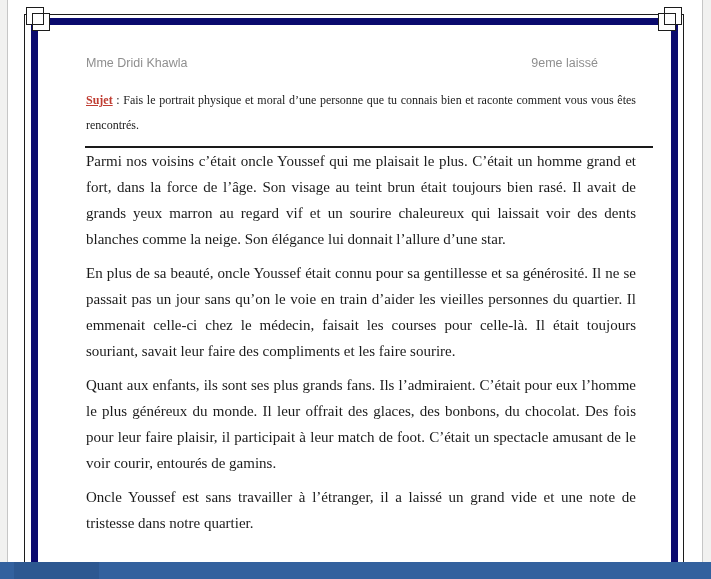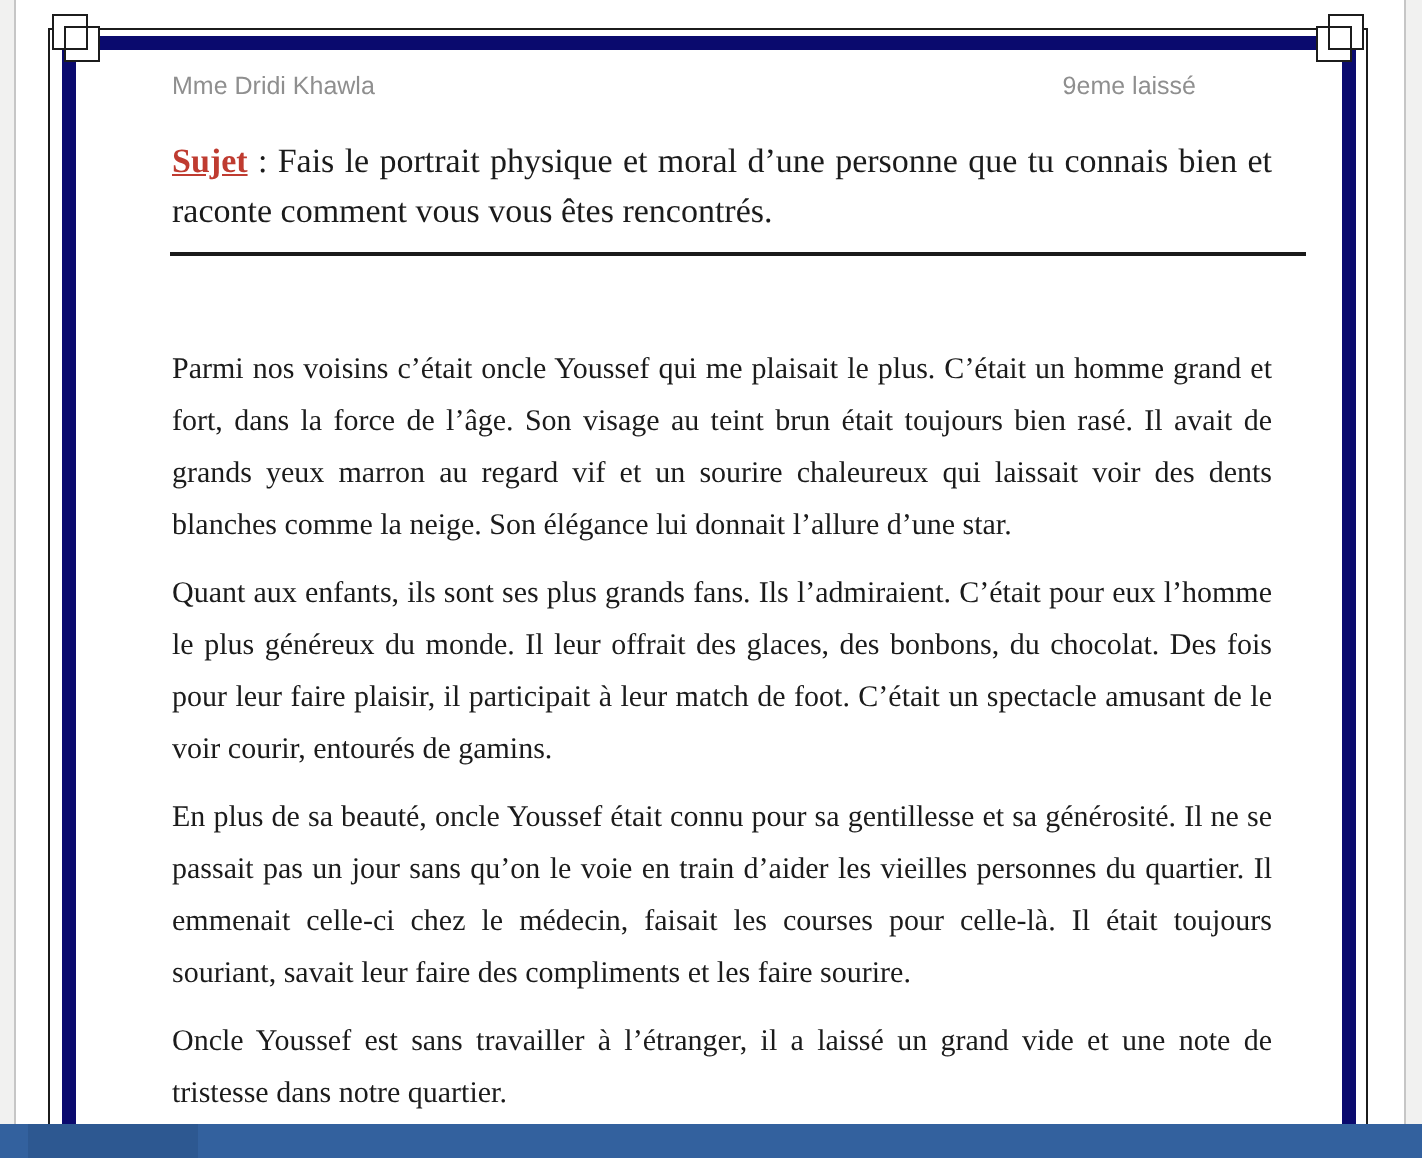--- a/index.html
+++ b/index.html
@@ -63,47 +63,48 @@
     width: 550px;
     color: #1b1b1b;
   }
   .doc-header {
     display: flex;
     justify-content: space-between;
     font-family: "Liberation Sans", sans-serif;
     font-size: 12.5px;
     color: #8f8f8f;
     height: 18px;
+    margin-top: 20px;
   }
   .doc-header .right { padding-right: 38px; }
 
   .subject {
     margin: 14px 0 0 0;
-    font-size: 17px;
+    font-size: 12px;
     line-height: 25px;
     text-align: justify;
   }
   .subject-label {
     color: #bf3b30;
     text-decoration: underline;
     font-weight: bold;
   }
   .rule {
     margin-left: -1px;
     width: 568px;
     border-top: 2px solid #1a1a1a;
     margin-top: 8px;
   }
   .body-para {
     font-size: 15px;
     line-height: 26px;
     text-align: justify;
     margin: 0 0 8px 0;
   }
-  .body-para.first { margin-top: 44px; }
+  .body-para.first { }
 
   .bottom-bar {
     position: absolute;
     left: 0;
     bottom: 0;
     width: 711px;
     height: 17px;
     background: #33619e;
     z-index: 10;
   }
@@ -140,22 +141,22 @@
       <div class="doc-header">
         <span class="left">Mme Dridi Khawla</span>
         <span class="right">9eme laissé</span>
       </div>
 
       <p class="subject"><span class="subject-label">Sujet</span><span> : </span><span>Fais le portrait physique et moral d’une personne que tu  connais bien et raconte comment vous vous êtes rencontrés.</span></p>
 
       <div class="rule"></div>
 
       <p class="body-para first">Parmi nos voisins c’était oncle Youssef qui me plaisait le plus. C’était un homme grand et fort, dans la force de l’âge. Son visage au teint brun était toujours bien rasé. Il avait de grands yeux marron au regard vif et un sourire chaleureux qui laissait voir des dents blanches comme la neige. Son élégance lui donnait l’allure d’une star.</p>
+      <p class="body-para">En plus de sa beauté, oncle Youssef était connu pour sa gentillesse et sa générosité. Il ne se passait pas un jour sans qu’on le voie en train d’aider les vieilles personnes du quartier. Il emmenait celle-ci chez le médecin, faisait les courses pour celle-là. Il était toujours souriant, savait leur faire des compliments et les faire sourire.</p>
       <p class="body-para">Quant aux enfants, ils sont ses plus grands fans. Ils l’admiraient. C’était pour eux l’homme le plus généreux du monde. Il leur offrait des glaces, des bonbons, du chocolat. Des fois pour leur faire plaisir, il participait à leur match de foot. C’était un spectacle amusant de le voir courir, entourés de gamins.</p>
-      <p class="body-para">En plus de sa beauté, oncle Youssef était connu pour sa gentillesse et sa générosité. Il ne se passait pas un jour sans qu’on le voie en train d’aider les vieilles personnes du quartier. Il emmenait celle-ci chez le médecin, faisait les courses pour celle-là. Il était toujours souriant, savait leur faire des compliments et les faire sourire.</p>
       <p class="body-para">Oncle Youssef est sans travailler à l’étranger, il a laissé un grand vide et une note de tristesse dans notre quartier.</p>
     </div>
   </div>
 
   <div class="bottom-bar">
     <div class="bottom-bar-shade"></div>
   </div>
 </div>
 
 </body></html>

